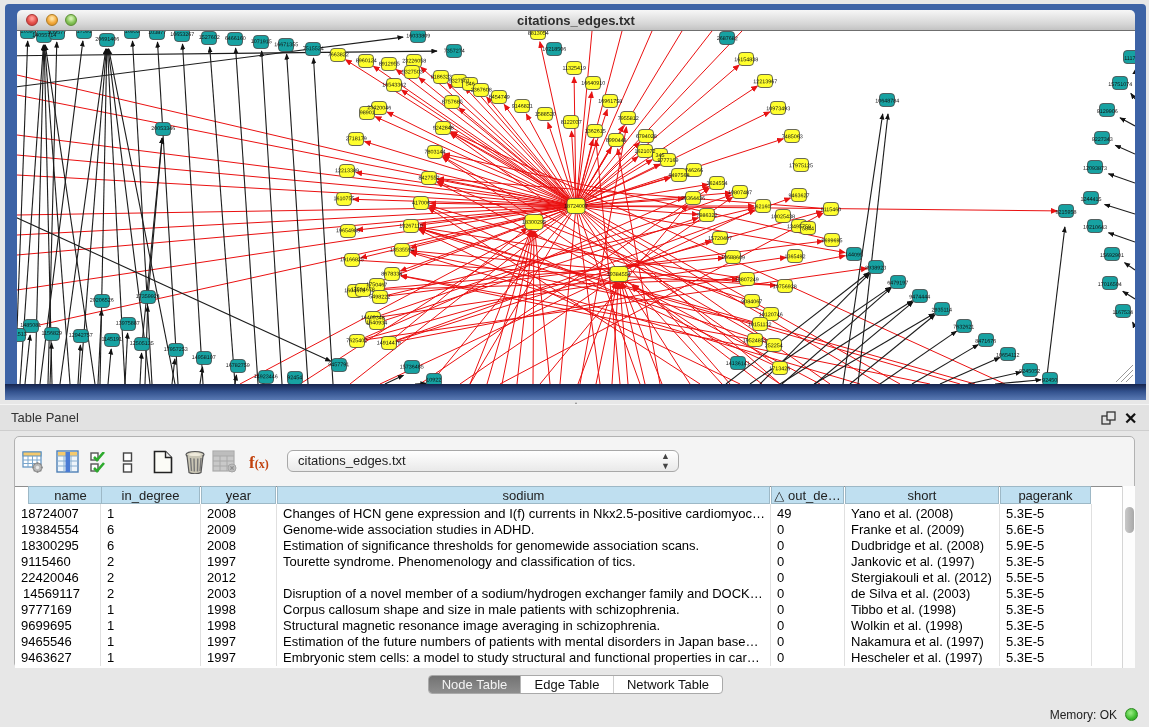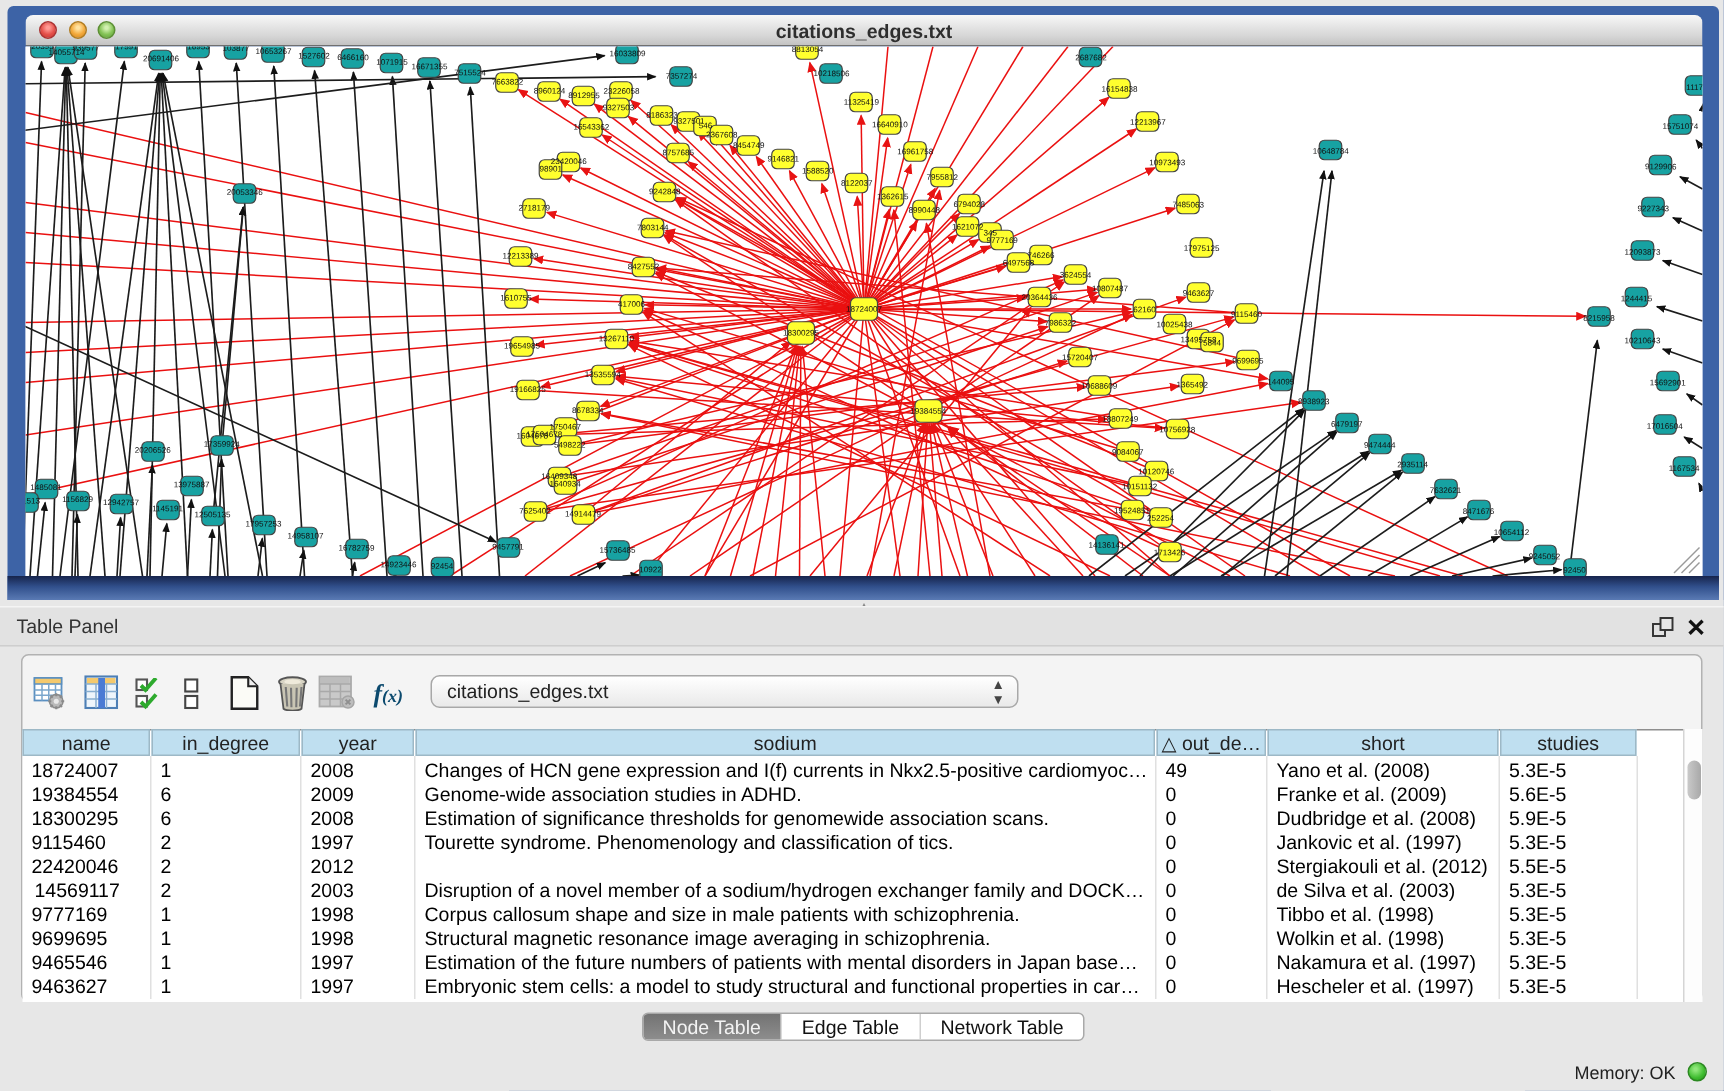--- a/index.html
+++ b/index.html
@@ -610,38 +610,38 @@
  <path d="M7.5 8 l1 13 M11 8.5 l0.3 13 M14.8 8.5 l-0.3 13 M18 8 l-1 13" stroke="#777" stroke-width="1.4"></path>
  <ellipse cx="12" cy="4.5" rx="5.5" ry="1.6" fill="#efeadb"></ellipse>
 </svg></div>
 <div class="icx" style="left:212px;"><svg width="25" height="23" viewBox="0 0 25 23">
  <rect x="1" y="1" width="21" height="20" fill="#c9c9c9" stroke="#ababab" stroke-width="1.2"></rect>
  <rect x="2" y="2" width="19" height="4" fill="#bdbdbd"></rect>
  <path d="M1 6 h21 M1 11 h21 M1 16 h21 M8 6 v15 M15 6 v15" stroke="#a9a9a9" stroke-width="1"></path>
  <circle cx="20" cy="18" r="4" fill="#bdbdbd" stroke="#a5a5a5"></circle>
  <path d="M18.4 16.4 l3.2 3.2 M21.6 16.4 l-3.2 3.2" stroke="#8f8f8f" stroke-width="1.3"></path>
 </svg></div>
-<div class="icx" style="left:249px;top:453px;"><span style="font-family:'Liberation Serif',serif;font-style:italic;font-weight:bold;font-size:17px;color:#0c4a6e;">f<span style="font-size:12px;">(x)</span></span></div>
+<div class="icx" style="left:249px;top:453px;"><span style="font-family:'Liberation Serif',serif;font-weight:bold;font-size:17px;color:#c2410c;">f<span style="font-size:12px;">(x)</span></span></div>
 <div id="combo">citations_edges.txt<span class="st">▲<br>▼</span></div>
 <div id="tablewrap">
 <div id="rowsbg"></div>
 <div class="csep" style="left:100px;"></div>
 <div class="csep" style="left:200px;"></div>
 <div class="csep" style="left:276px;"></div>
 <div class="csep" style="left:770px;"></div>
 <div class="csep" style="left:844px;"></div>
 <div class="csep" style="left:999px;"></div>
 <div class="csep" style="left:1091px;"></div>
-<div class="hc" style="left:15px;width:85px;">name</div>
+<div class="hc" style="left:28px;width:85px;">name</div>
 <div class="hc" style="left:101px;width:99px;">in_degree</div>
 <div class="hc" style="left:201px;width:75px;">year</div>
 <div class="hc" style="left:277px;width:493px;">sodium</div>
 <div class="hc" style="left:771px;width:73px;">△ out_de…</div>
 <div class="hc" style="left:845px;width:154px;">short</div>
-<div class="hc" style="left:1000px;width:91px;">studies</div>
+<div class="hc" style="left:1000px;width:91px;">pagerank</div>
 <div class="dc" style="left:21px;top:506px;width:79px;">18724007</div>
 <div class="dc" style="left:107px;top:506px;width:93px;">1</div>
 <div class="dc" style="left:207px;top:506px;width:69px;">2008</div>
 <div class="dc" style="left:283px;top:506px;width:487px;">Changes of HCN gene expression and I(f) currents in Nkx2.5-positive cardiomyoc…</div>
 <div class="dc" style="left:777px;top:506px;width:67px;">49</div>
 <div class="dc" style="left:851px;top:506px;width:148px;">Yano et al. (2008)</div>
 <div class="dc" style="left:1006px;top:506px;width:85px;">5.3E-5</div>
 <div class="dc" style="left:21px;top:522px;width:79px;">19384554</div>
 <div class="dc" style="left:107px;top:522px;width:93px;">6</div>
 <div class="dc" style="left:207px;top:522px;width:69px;">2009</div>

